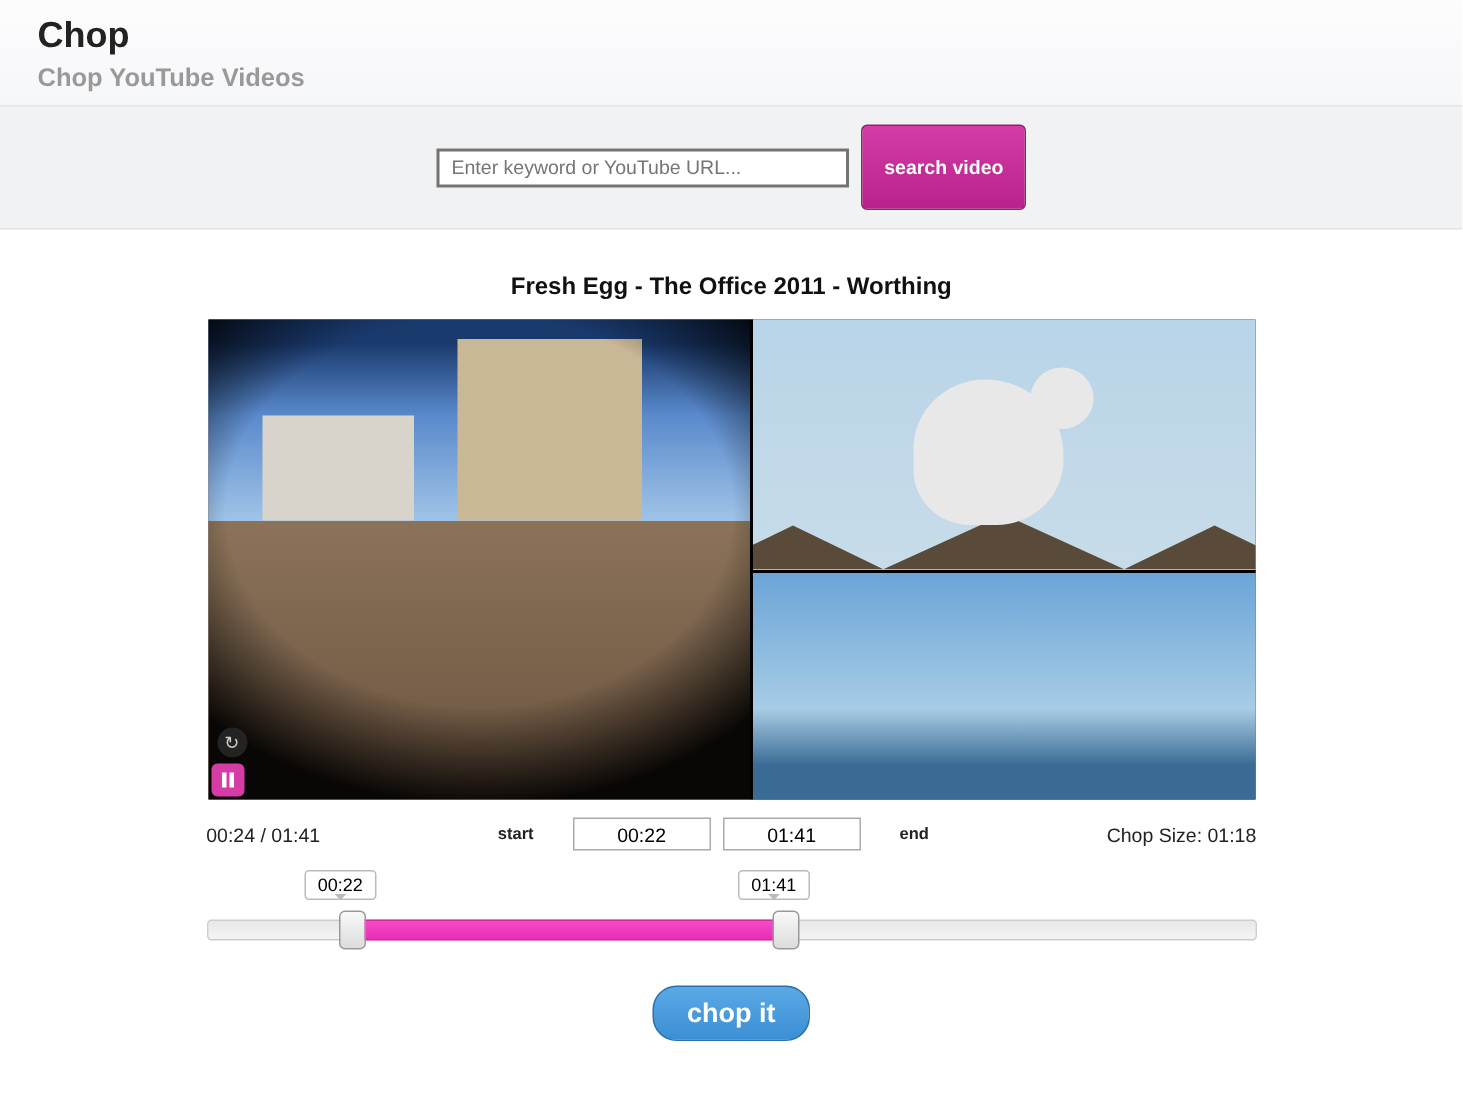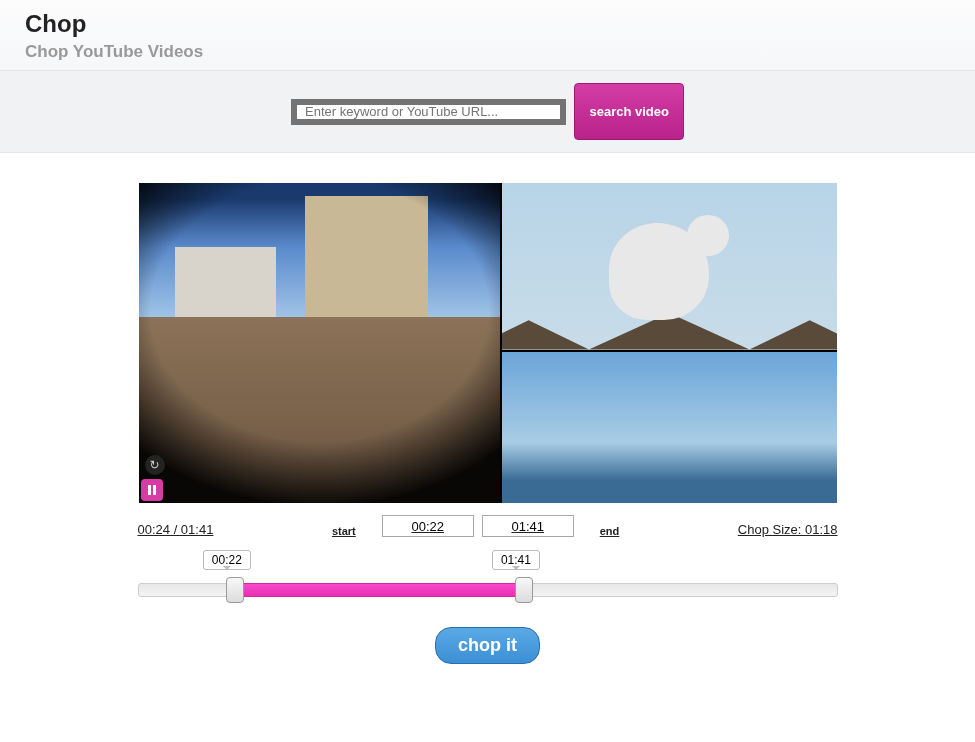--- a/index.html
+++ b/index.html
@@ -3,40 +3,40 @@
 <meta charset="utf-8">
 <style>
 * { margin: 0; padding: 0; box-sizing: border-box; }
 body { font-family: Arial, Helvetica, sans-serif; background: #fff; width: 975px; }
 .header { padding: 10px 0 8px 25px; background: linear-gradient(#fcfcfd, #f6f7f9); }
 .logo { display: flex; align-items: center; gap: 4px; }
 .logo-tube { background: linear-gradient(#d13ba5, #b82189); color: #fff; font-weight: bold; font-size: 22px; padding: 6px 10px; border-radius: 6px; border: 1px solid #a01d78; }
 .logo-chop { font-weight: bold; font-size: 24px; color: #222; }
 .tagline { color: #999; font-size: 17px; margin-top: 4px; font-weight: bold; }
 .search-bar { background: #f1f2f4; padding: 12px 0; text-align: center; border-top: 1px solid #e5e6e8; border-bottom: 1px solid #e5e6e8; }
-.search-input { width: 275px; height: 26px; padding: 4px 8px; font-size: 13px; border: 6px solid #737373; vertical-align: middle; }
+.search-input { width: 275px; height: 26px; padding: 4px 8px; font-size: 13px; border: 2px solid #737373; vertical-align: middle; }
 .search-btn { background: linear-gradient(#d53ca6, #b8228a); color: #fff; border: 1px solid #9a1c75; padding: 20px 14px; font-size: 13px; font-weight: bold; border-radius: 4px; cursor: pointer; vertical-align: middle; margin-left: 4px; }
 .content { width: 700px; margin: 30px auto 0; }
 .video-title { text-align: center; font-weight: bold; font-size: 16px; color: #111; margin-bottom: 12px; }
 .video-player { width: 698px; height: 320px; background: #000; position: relative; margin: 0 auto; }
 .video-frames { position: absolute; inset: 0; display: flex; }
 .frame-left { flex: 1.08; background: linear-gradient(#1a3a6e 0%, #1a3a6e 5%, #5a8acc 20%, #a0c4e8 42%, #8b7258 42%, #6b5440 100%); position: relative; border-right: 2px solid #000; overflow: hidden; }
 .vignette { position: absolute; inset: 0; background: radial-gradient(ellipse 78% 68% at 50% 40%, transparent 60%, rgba(0,0,0,0.92) 90%); }
 .bldg1 { position: absolute; left: 10%; bottom: 58%; width: 28%; height: 22%; background: #d8d4cc; }
 .bldg2 { position: absolute; left: 46%; bottom: 58%; width: 34%; height: 38%; background: #c9b896; }
 .frame-right { flex: 1; display: flex; flex-direction: column; }
 .frame-bird { flex: 1.1; background: linear-gradient(#b8d4e8, #c8dce8); position: relative; border-bottom: 2px solid #000; overflow: hidden; }
 .bird { position: absolute; left: 32%; bottom: 18%; width: 30%; height: 58%; background: #e8e8e8; border-radius: 48% 52% 45% 38%; }
 .bird::before { content: ""; position: absolute; right: -20%; top: -8%; width: 42%; height: 42%; background: #e8e8e8; border-radius: 50%; }
 .roof { position: absolute; bottom: 0; left: -10%; right: -10%; height: 22%; background: #5a4a3a; clip-path: polygon(0 100%, 15% 20%, 30% 100%, 50% 0, 70% 100%, 85% 20%, 100% 100%); }
 .frame-sky { flex: 1; background: linear-gradient(#6ba5d8 0%, #a8cce5 60%, #3a6b95 85%, #3a6b95 100%); }
 .replay-icon { position: absolute; left: 6px; bottom: 28px; width: 20px; height: 20px; background: rgba(40,40,40,0.85); border-radius: 50%; display: flex; align-items: center; justify-content: center; color: #ccc; font-size: 12px; }
 .pause-btn { position: absolute; left: 2px; bottom: 2px; width: 22px; height: 22px; background: #d53ca6; border-radius: 4px; display: flex; align-items: center; justify-content: center; }
 .pause-btn::before { content: ""; width: 3px; height: 10px; background: #fff; box-shadow: 5px 0 0 #fff; margin-right: 5px; }
-.controls-row { display: flex; align-items: flex-end; margin-top: 12px; font-size: 13px; color: #222; text-decoration: underline; }
+.controls-row { display: flex; align-items: center; margin-top: 12px; font-size: 13px; color: #222; }
 .time-display { flex: 0 0 auto; }
 .spacer { flex: 1; }
 .start-label, .end-label { font-size: 11px; font-weight: bold; margin: 0 22px; }
 .time-input { width: 92px; height: 22px; text-align: center; font-size: 13px; border: 1px solid #aaa; margin: 0 4px; }
 .chop-size { margin-left: auto; }
 .slider-wrap { position: relative; margin: 40px 0 30px; height: 20px; }
 .slider-track { position: absolute; left: 0; right: 0; top: 6px; height: 14px; background: linear-gradient(#e8e8e8, #f4f4f4); border: 1px solid #ccc; border-radius: 3px; }
 .slider-range { position: absolute; top: 6px; height: 14px; background: linear-gradient(#f849c9, #e82eb4); border-top: 1px solid #d428a0; border-bottom: 1px solid #d428a0; }
 .slider-handle { position: absolute; top: 0; width: 18px; height: 26px; background: linear-gradient(#f8f8f8, #dcdcdc); border: 1px solid #999; border-radius: 4px; cursor: ew-resize; }
 .slider-label { position: absolute; top: -28px; transform: translateX(-50%); background: #fff; border: 1px solid #bbb; padding: 2px 8px; font-size: 12px; border-radius: 3px; white-space: nowrap; }
@@ -54,20 +54,21 @@
   </div>
   <div class="tagline">Chop YouTube Videos</div>
 </div>
 
 <div class="search-bar">
   <input class="search-input" type="text" placeholder="Enter keyword or YouTube URL..." style="">
   <button class="search-btn">search video</button>
 </div>
 
 <div class="content">
+  <div class="video-title">Fresh Egg - The Office 2011 - Worthing</div>
 
   <div class="video-player">
     <div class="video-frames">
       <div class="frame-left">
         <div class="bldg1"></div>
           <div class="bldg2"></div>
           <div class="vignette"></div>
       </div>
       <div class="frame-right">
         <div class="frame-bird">

